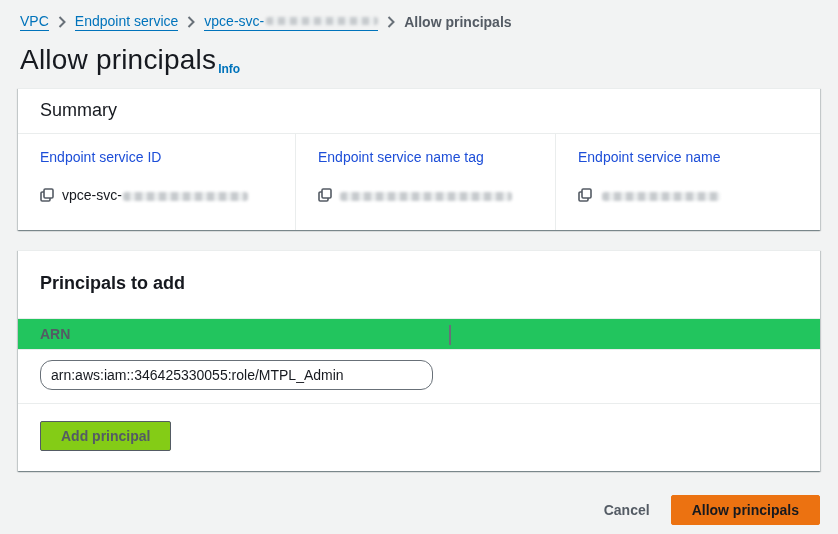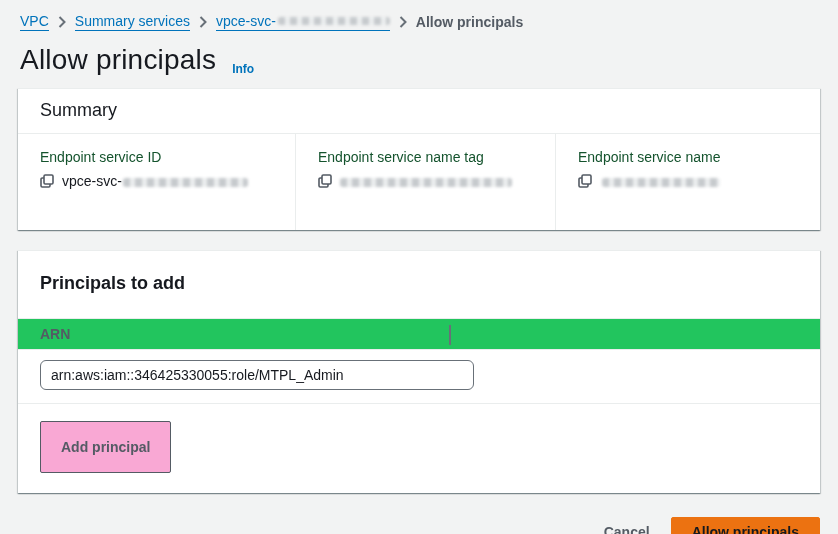--- a/index.html
+++ b/index.html
@@ -23,21 +23,21 @@
   }
   .crumb-current { color: #545b64; font-weight: 700; }
   .chev { margin: 0 9px; display: inline-flex; align-items: center; }
   .chev svg { stroke: #687078; }
 
   
   .title-row { margin-top: 13px; margin-left: 2px; }
   .page-title { font-size: 28px; font-weight: 400; color: #16191f; display: inline; letter-spacing: 0.2px; }
   .info-link {
     font-size: 12px; font-weight: 700; color: #0073bb;
-    text-decoration: none; position: relative; top: 4px; left: 16px; cursor: pointer;
+    text-decoration: none; position: relative; top: 4px; left: 2px; cursor: pointer;
   }
 
   
   .card {
     background: #ffffff;
     border-top: 1px solid #eaeded;
     box-shadow: 0 1px 1px 0 rgba(0,28,36,.3), 1px 1px 1px 0 rgba(0,28,36,.15), -1px 1px 1px 0 rgba(0,28,36,.15);
     border-radius: 0;
   }
   .card-summary { margin-top: 12px; }
@@ -48,21 +48,21 @@
   }
   .card-header h2 { font-size: 18px; font-weight: 400; color: #16191f; }
 
   
   .summary-body { display: flex; min-height: 96px; }
   .sum-col { padding: 15px 20px 12px 22px; }
   .sum-col:nth-child(1) { width: 277px; }
   .sum-col:nth-child(2) { width: 260px; }
   .sum-col:nth-child(3) { flex: 1; }
   .sum-col + .sum-col { border-left: 1px solid #eaeded; }
-  .field-label { font-size: 14px; color: #14532d; margin-bottom: 6px; }
+  .field-label { font-size: 14px; color: #1d4ed8; margin-bottom: 20px; }
   .field-value { font-size: 14px; color: #16191f; line-height: 21px; word-break: break-all; }
   .copy-btn {
     display: inline-flex; vertical-align: -2px; margin-right: 8px;
     background: none; border: none; cursor: pointer; padding: 0;
   }
   .copy-btn svg { stroke: #545b64; }
 
   
   .redact {
     display: inline-block; height: 9px; vertical-align: middle;
@@ -84,36 +84,36 @@
     display: flex; align-items: center;
     padding: 0 22px;
   }
   .arn-header-label { font-size: 14px; font-weight: 700; color: #545b64; }
   .col-divider {
     position: absolute; left: 431px; top: 6px;
     width: 2px; height: 20px; background: #687078; cursor: col-resize;
   }
   .arn-input-row { padding: 10px 22px 13px 22px; border-bottom: 1px solid #eaeded; }
   .arn-input {
-    width: 434px; height: 30px;
-    border: 1px solid #687078; border-radius: 6px;
+    width: 393px; height: 30px;
+    border: 1px solid #687078; border-radius: 12px;
     padding: 4px 10px; font-size: 14px; color: #16191f;
     font-family: "Liberation Sans", sans-serif;
     background: #fff;
   }
   .add-row { padding: 17px 22px 20px 22px; }
   .btn {
     font-family: "Liberation Sans", sans-serif;
     font-size: 14px; font-weight: 700;
     border-radius: 2px; cursor: pointer; line-height: 18px;
   }
   .btn-normal {
-    background: #f9a8d4; color: #545b64;
+    background: #84cc16; color: #545b64;
     border: 1px solid #545b64;
-    padding: 16px 20px;
+    padding: 5px 20px;
   }
   .btn-link {
     background: transparent; color: #545b64;
     border: 1px solid transparent;
     padding: 5px 16px;
   }
   .btn-primary {
     background: #ec7211; color: #16191f;
     border: 1px solid #ec7211;
     padding: 5px 20px;
@@ -131,21 +131,21 @@
 
 <div class="page">
 
   <nav class="breadcrumb">
     <a class="crumb-link">VPC</a>
     <span class="chev">
       <svg width="8" height="12" viewBox="0 0 8 12" fill="none" stroke-width="2">
           <path d="M1.5 1 L6.5 6 L1.5 11"></path>
         </svg>
     </span>
-    <a class="crumb-link">Summary services</a>
+    <a class="crumb-link">Endpoint service</a>
     <span class="chev">
       <svg width="8" height="12" viewBox="0 0 8 12" fill="none" stroke-width="2">
           <path d="M1.5 1 L6.5 6 L1.5 11"></path>
         </svg>
     </span>
     <a class="crumb-link">
       <span>vpce-svc-</span>
       <span class="redact" style="width:112px; margin-left:2px;"></span>
     </a>
     <span class="chev">

